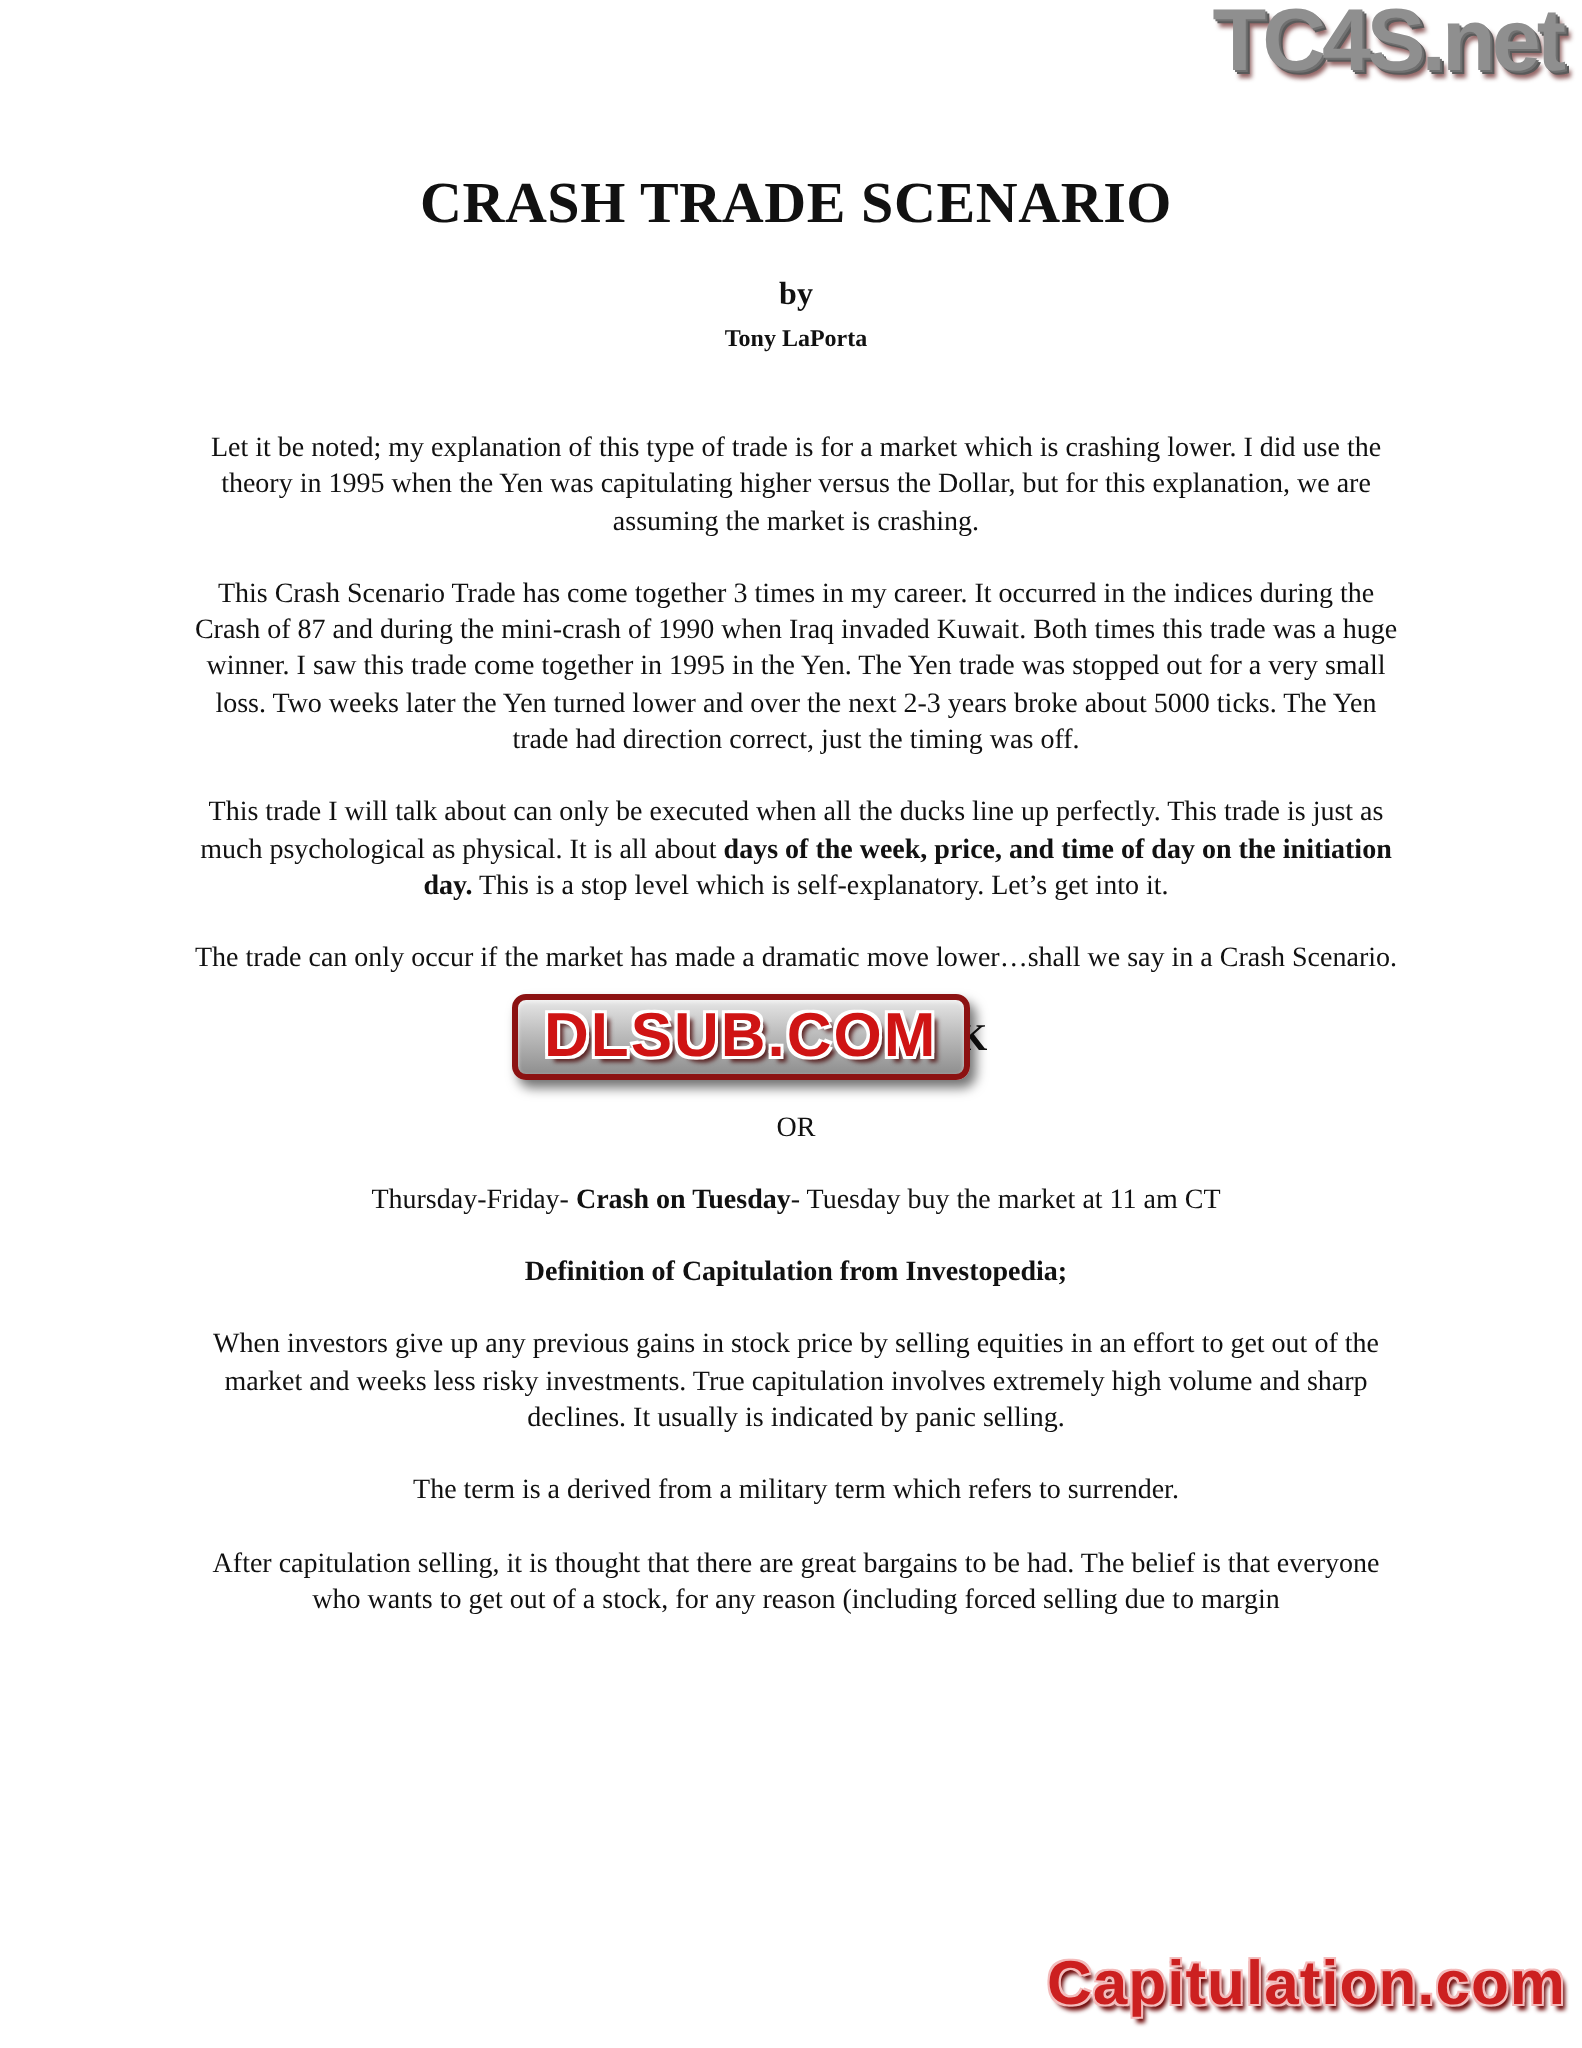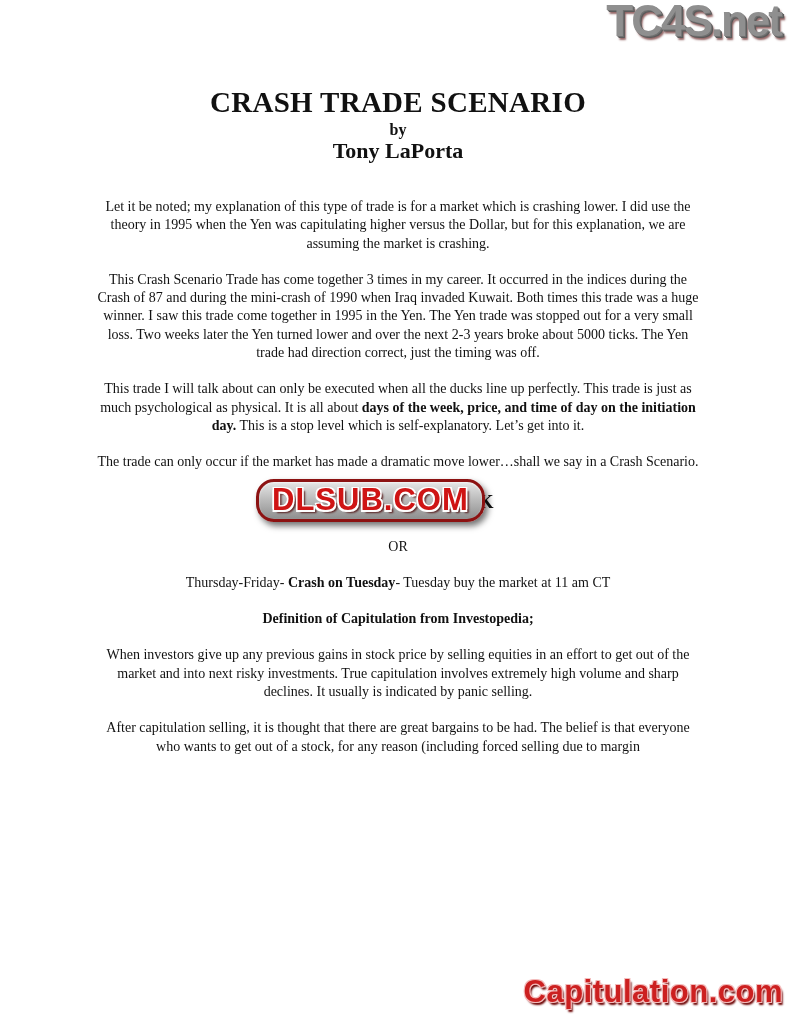--- a/index.html
+++ b/index.html
@@ -59,22 +59,22 @@
     line-height: 18.3px;
   }
 
   .title-block { text-align: center; margin-bottom: 36px; }
   .doc-title {
     font-size: 29px;
     font-weight: 700;
     line-height: 32px;
     letter-spacing: 0.3px;
   }
-  .byline { font-size: 16px; font-weight: 700; line-height: 20px; margin-top: 2px; }
-  .author { font-size: 22px; font-weight: 700; line-height: 22px; }
+  .byline { font-size: 16px; font-weight: 700; line-height: 20px; margin-top: 20px; }
+  .author { font-size: 12px; font-weight: 700; line-height: 22px; }
 
   .content p { margin: 16px 0 18px 0; }
   .content p:last-child { margin-bottom: 0; }
   .bold-heading { font-weight: 700; }
 
   .section-heading {
     position: relative;
     font-size: 19px;
     font-weight: 700;
     line-height: 24px;
@@ -83,21 +83,21 @@
   }
 
   
   .dlsub {
     position: absolute;
     left: 163px;
     top: -11px;
     display: inline-block;
     padding: 2px 13px 3px 13px;
     border: 3px solid var(--badge-border, #8c1212);
-    border-radius: 18px;
+    border-radius: 7px;
     background: linear-gradient(180deg, #e6e6e6 0%, #bdbdbd 45%, #8f8f8f 100%);
     box-shadow: 3px 4px 6px rgba(0, 0, 0, 0.55), inset 0 1px 2px rgba(255,255,255,0.6);
     font-family: "Liberation Sans", sans-serif;
     font-weight: 700;
     font-size: 31px;
     line-height: 32px;
     letter-spacing: 1px;
     color: var(--badge-red, #cf1414);
     text-shadow:
       -1.5px -1.5px 0 #ffffff,
@@ -138,22 +138,23 @@
     </h2>
 
 
     <p>OR</p>
 
     <p><span>Thursday-Friday- </span><strong>Crash on Tuesday</strong><span>- Tuesday buy the market at 11 am CT</span></p>
 
 
     <p class="bold-heading">Definition of Capitulation from Investopedia;</p>
 
-    <p>When investors give up any previous gains in stock price by selling equities in an effort to get out of the market and into next risky investments. True capitulation involves extremely high volume and sharp declines. It usually is indicated by panic selling.</p>
+    <p>When investors give up any previous gains in stock price by selling equities in an effort to get out of the market and weeks less risky investments. True capitulation involves extremely high volume and sharp declines. It usually is indicated by panic selling.</p>
 
+    <p>The term is a derived from a military term which refers to surrender.</p>
 
 
     <p>After capitulation selling, it is thought that there are great bargains to be had. The belief is that everyone who wants to get out of a stock, for any reason (including forced selling due to margin</p>
 
   </div>
 
   <div class="traders">Capitulation.com</div>
 
 </div>
 

